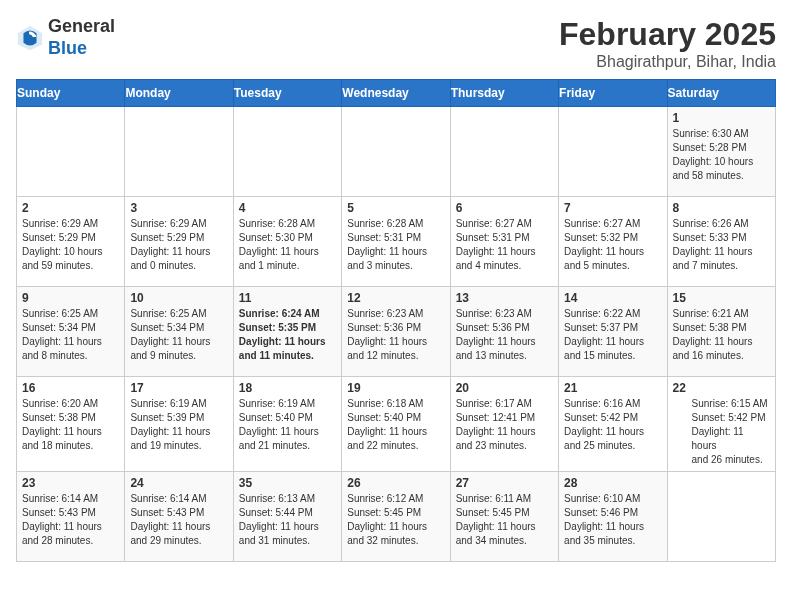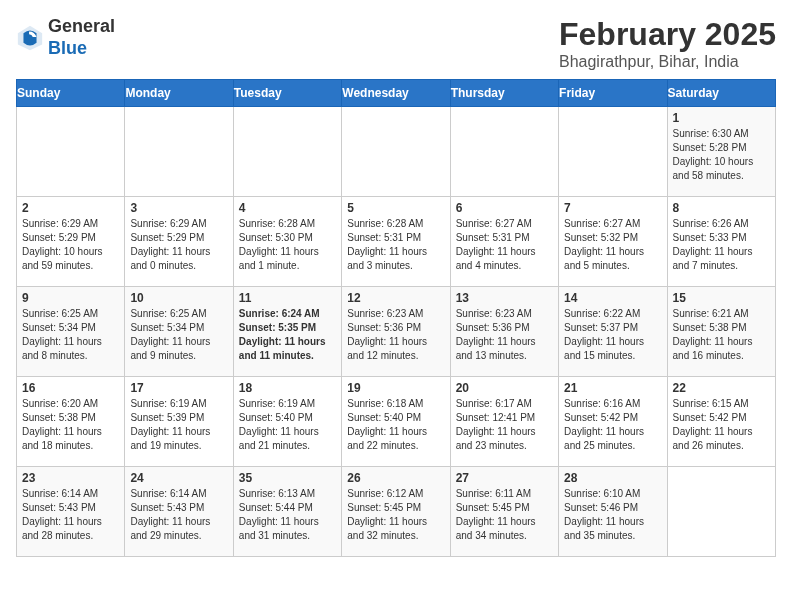--- a/index.html
+++ b/index.html
@@ -27,20 +27,21 @@
       font-weight: bold;
       line-height: 1.2;
     }
     .logo-general { color: #333; }
     .logo-blue { color: #1a6bb5; }
     .logo-icon {
       width: 28px;
       height: 28px;
     }
     .title-section {
+      text-align: right;
     }
     .month-year {
       font-size: 32px;
       font-weight: bold;
       color: #333;
     }
     .location {
       font-size: 16px;
       color: #555;
     }
@@ -274,21 +275,21 @@
         </td>
         <td>
           <span class="day-num">21</span>
           <div class="day-info" style="white-space: pre-line;">Sunrise: 6:16 AM
 Sunset: 5:42 PM
 Daylight: 11 hours
 and 25 minutes.</div>
         </td>
         <td>
           <span class="day-num">22</span>
-          <div class="day-info" style="white-space: pre-line;">Sunrise: 6:15 AM
+          <div class="day-info" style="white-space: pre-line; margin-left: 19px;">Sunrise: 6:15 AM
 Sunset: 5:42 PM
 Daylight: 11 hours
 and 26 minutes.</div>
         </td>
       </tr>
       <tr>
         <td>
           <span class="day-num">23</span>
           <div class="day-info" style="white-space: pre-line;">Sunrise: 6:14 AM
 Sunset: 5:43 PM

